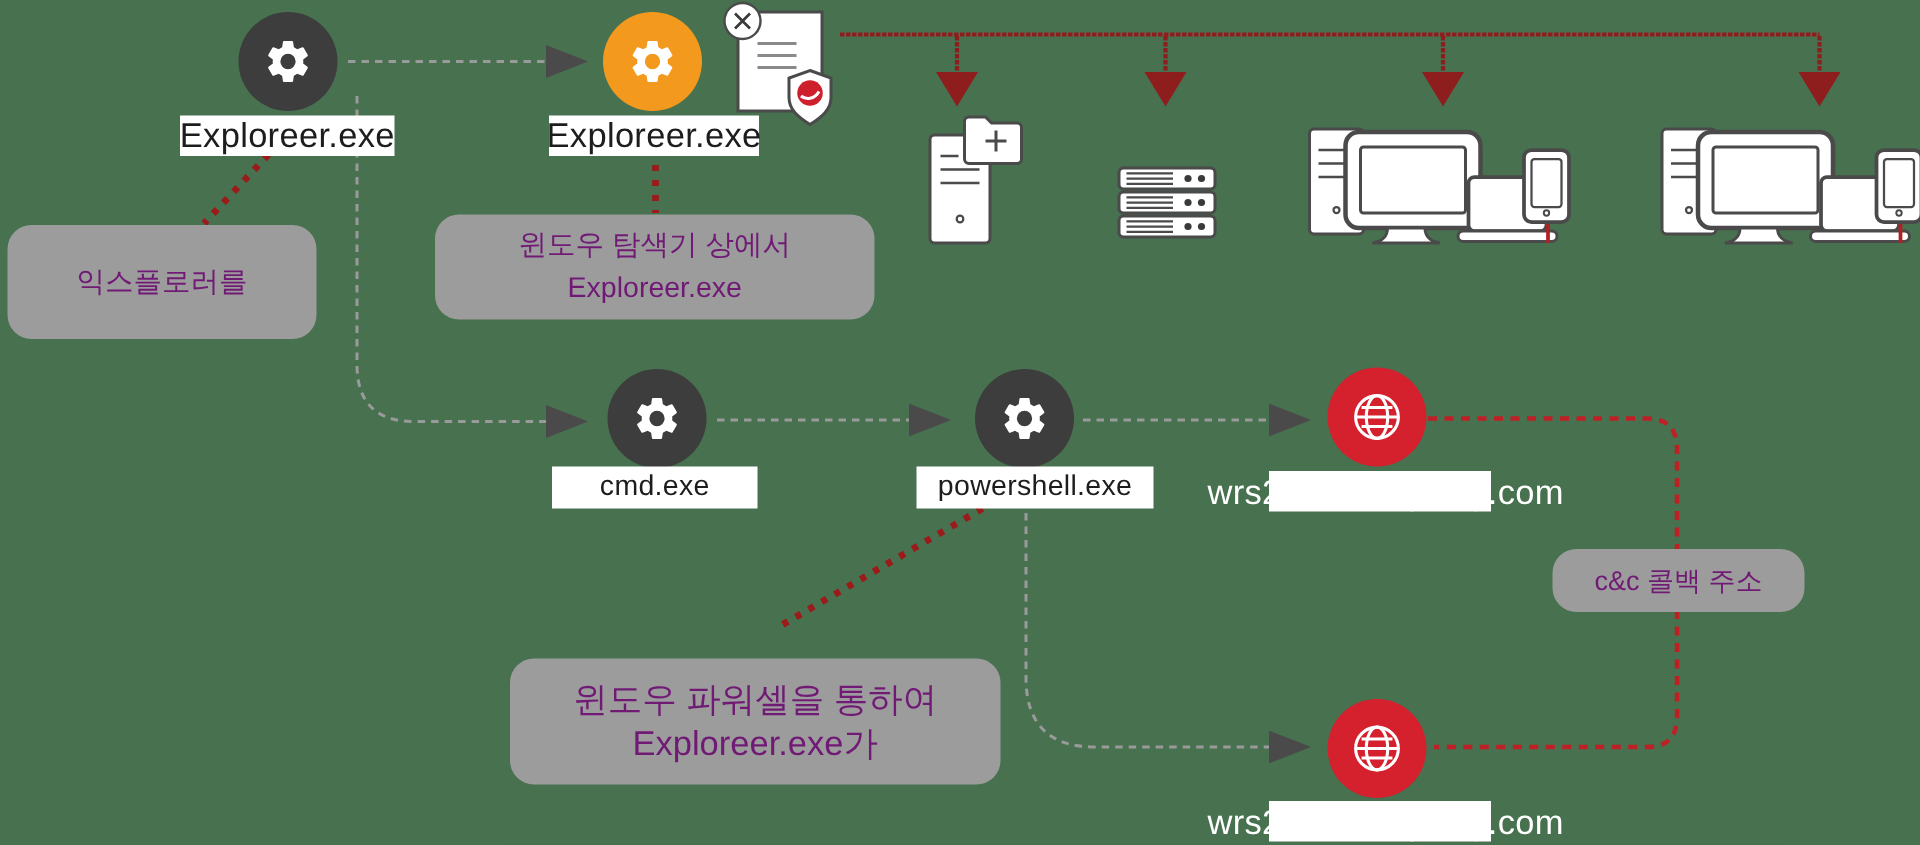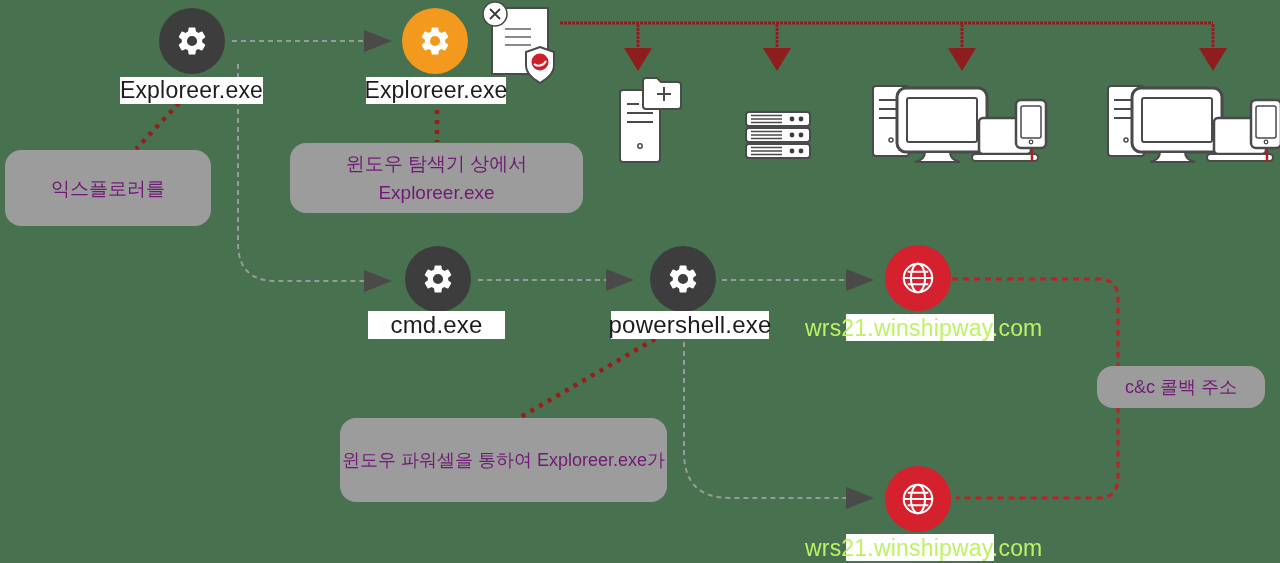--- a/index.html
+++ b/index.html
@@ -23,26 +23,26 @@
   .node{
     position:absolute;z-index:3;width:66px;height:66px;border-radius:50%;
     display:flex;align-items:center;justify-content:center;
   }
   .node.dark{background:#3D3D3D;}
   .node.orange{background:#F2991E;}
   .node.red{background:#D5202E;}
 
   .nlabel{
     position:absolute;z-index:3;background:#FFFFFF;color:#1D1D1D;
-    font-size:24px;letter-spacing:0.2px;
+    font-size:19px;letter-spacing:0.2px;
     display:flex;align-items:center;justify-content:center;white-space:nowrap;
   }
   .wsbg{position:absolute;z-index:2;background:#FFFFFF;}
   .wstext{
-    position:absolute;z-index:3;color:#bef264;font-size:23px;
+    position:absolute;z-index:3;color:#ffffff;font-size:23px;
     white-space:nowrap;text-align:center;letter-spacing:0.2px;
   }
 </style>
 </head>
 <body>
 
 <div class="stage">
 
   <svg class="connectors" width="1280" height="563" viewBox="0 0 1280 563">
     <defs>
@@ -151,25 +151,25 @@
 
   <div class="callout" style="left:5px;top:150px;width:206px;height:76px;font-size:19px;">
     <div class="cline">익스플로러를</div>
   </div>
 
   <div class="callout" style="left:290px;top:143px;width:293px;height:70px;font-size:19px;">
     <div class="cline">윈도우 탐색기 상에서</div>
     <div class="cline">Exploreer.exe</div>
   </div>
 
-  <div class="callout" style="left:340px;top:418px;width:327px;height:84px;font-size:18px;">
+  <div class="callout" style="left:340px;top:439px;width:327px;height:84px;font-size:23px;">
     <div class="cline">윈도우 파워셀을 통하여 Exploreer.exe가</div>
   </div>
 
-  <div class="callout" style="left:1097px;top:366px;width:168px;height:42px;font-size:18px;">
+  <div class="callout" style="left:1035px;top:366px;width:168px;height:42px;font-size:18px;">
     <div class="cline" style="line-height:20px;">c&amp;c 콜백 주소</div>
   </div>
 
   <div class="node dark" style="left:159px;top:8px;">
     <svg width="34" height="34" viewBox="0 0 24 24">
       <path fill="#FFFFFF" d="M19.14 12.94c.04-.3.06-.61.06-.94s-.02-.64-.07-.94l2.03-1.58a.49.49 0 0 0 .12-.61l-1.92-3.32a.49.49 0 0 0-.59-.22l-2.39.96c-.5-.38-1.03-.7-1.62-.94l-.36-2.54a.48.48 0 0 0-.48-.41h-3.84c-.24 0-.43.17-.47.41L9.25 5.35c-.59.24-1.13.57-1.62.94l-2.39-.96a.49.49 0 0 0-.59.22L2.74 8.87c-.12.21-.08.47.12.61l2.03 1.58c-.05.3-.09.63-.09.94s.02.64.07.94l-2.03 1.58a.49.49 0 0 0-.12.61l1.92 3.32c.12.22.37.29.59.22l2.39-.96c.5.38 1.03.7 1.62.94l.36 2.54c.05.24.24.41.48.41h3.84c.24 0 .44-.17.47-.41l.36-2.54c.59-.24 1.13-.56 1.62-.94l2.39.96c.22.08.47 0 .59-.22l1.92-3.32a.49.49 0 0 0-.12-.61l-2.01-1.58zM12 15.6A3.6 3.6 0 1 1 12 8.4a3.6 3.6 0 0 1 0 7.2z"></path>
     </svg>
   </div>
 
   <div class="node orange" style="left:402px;top:8px;">

